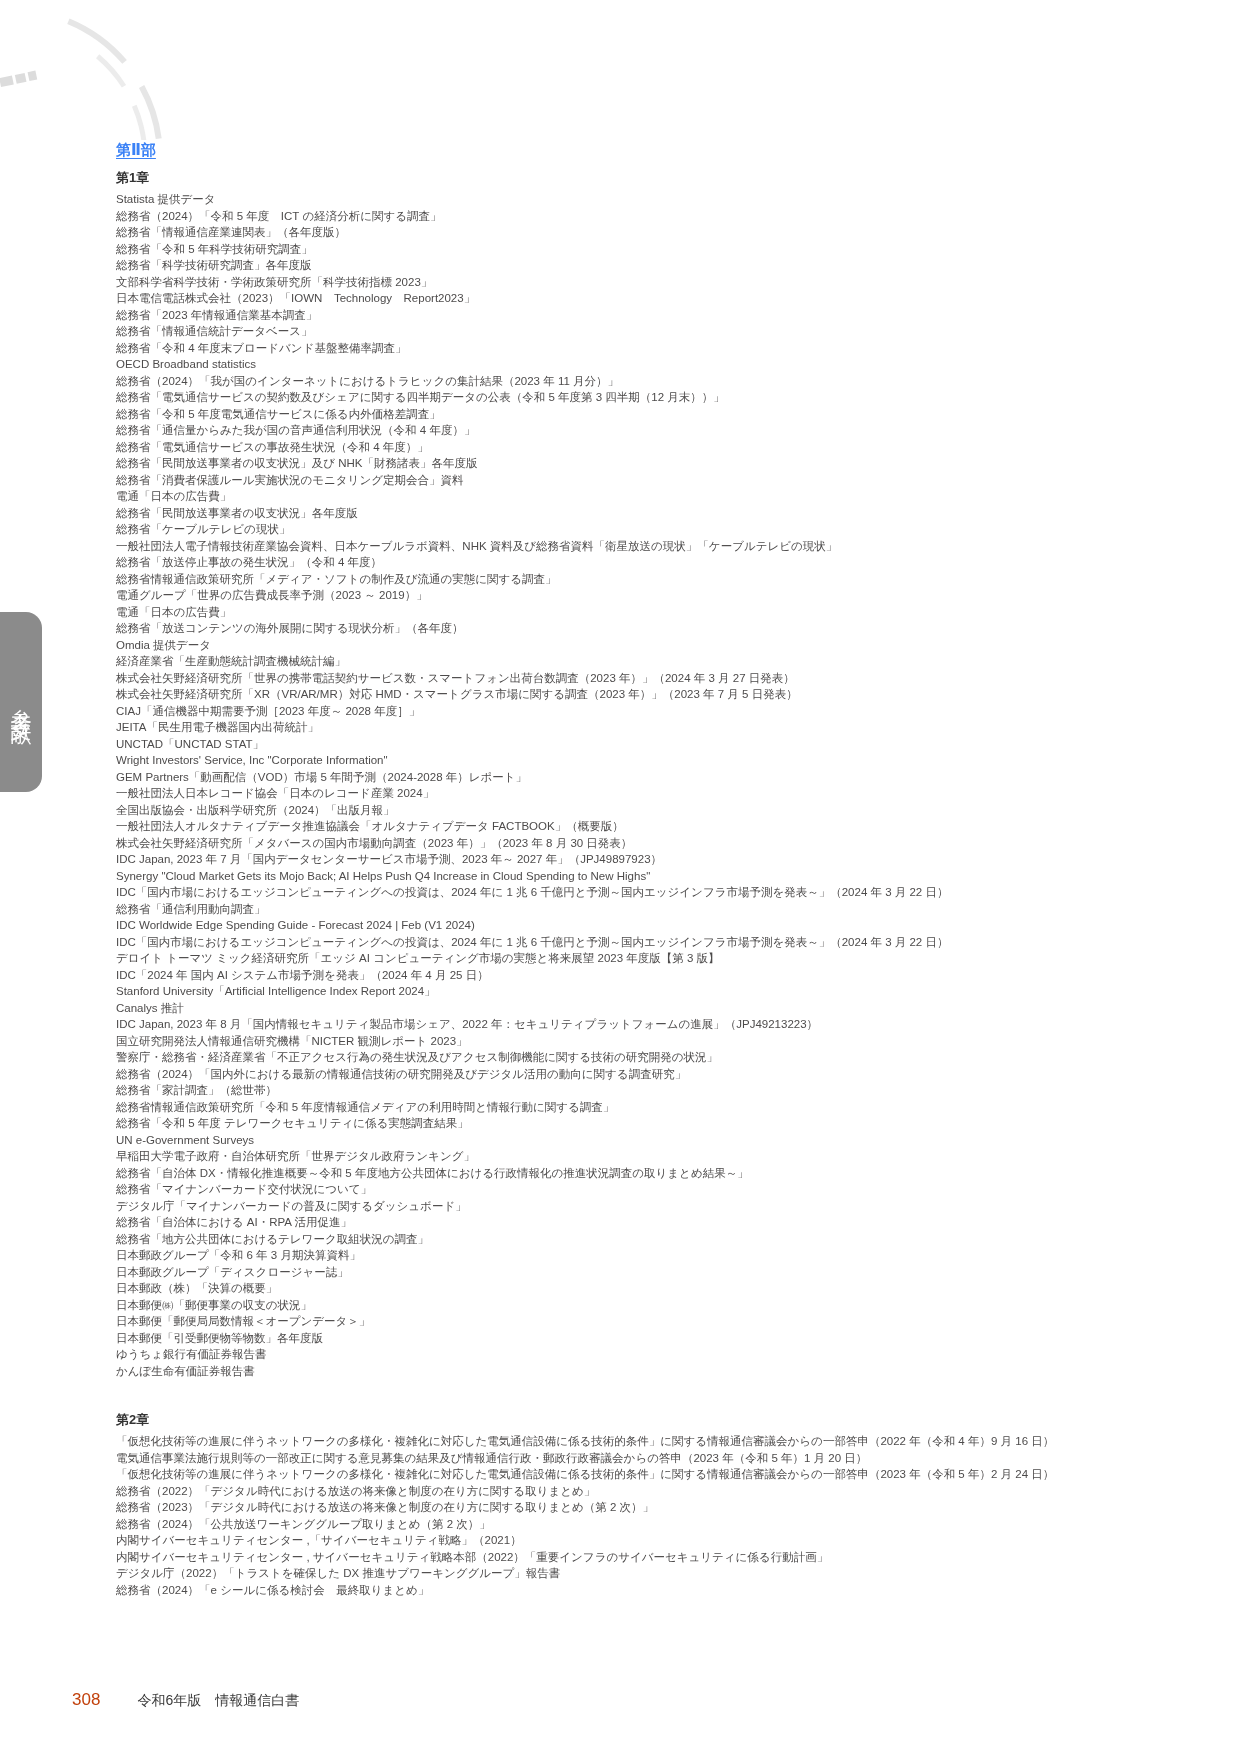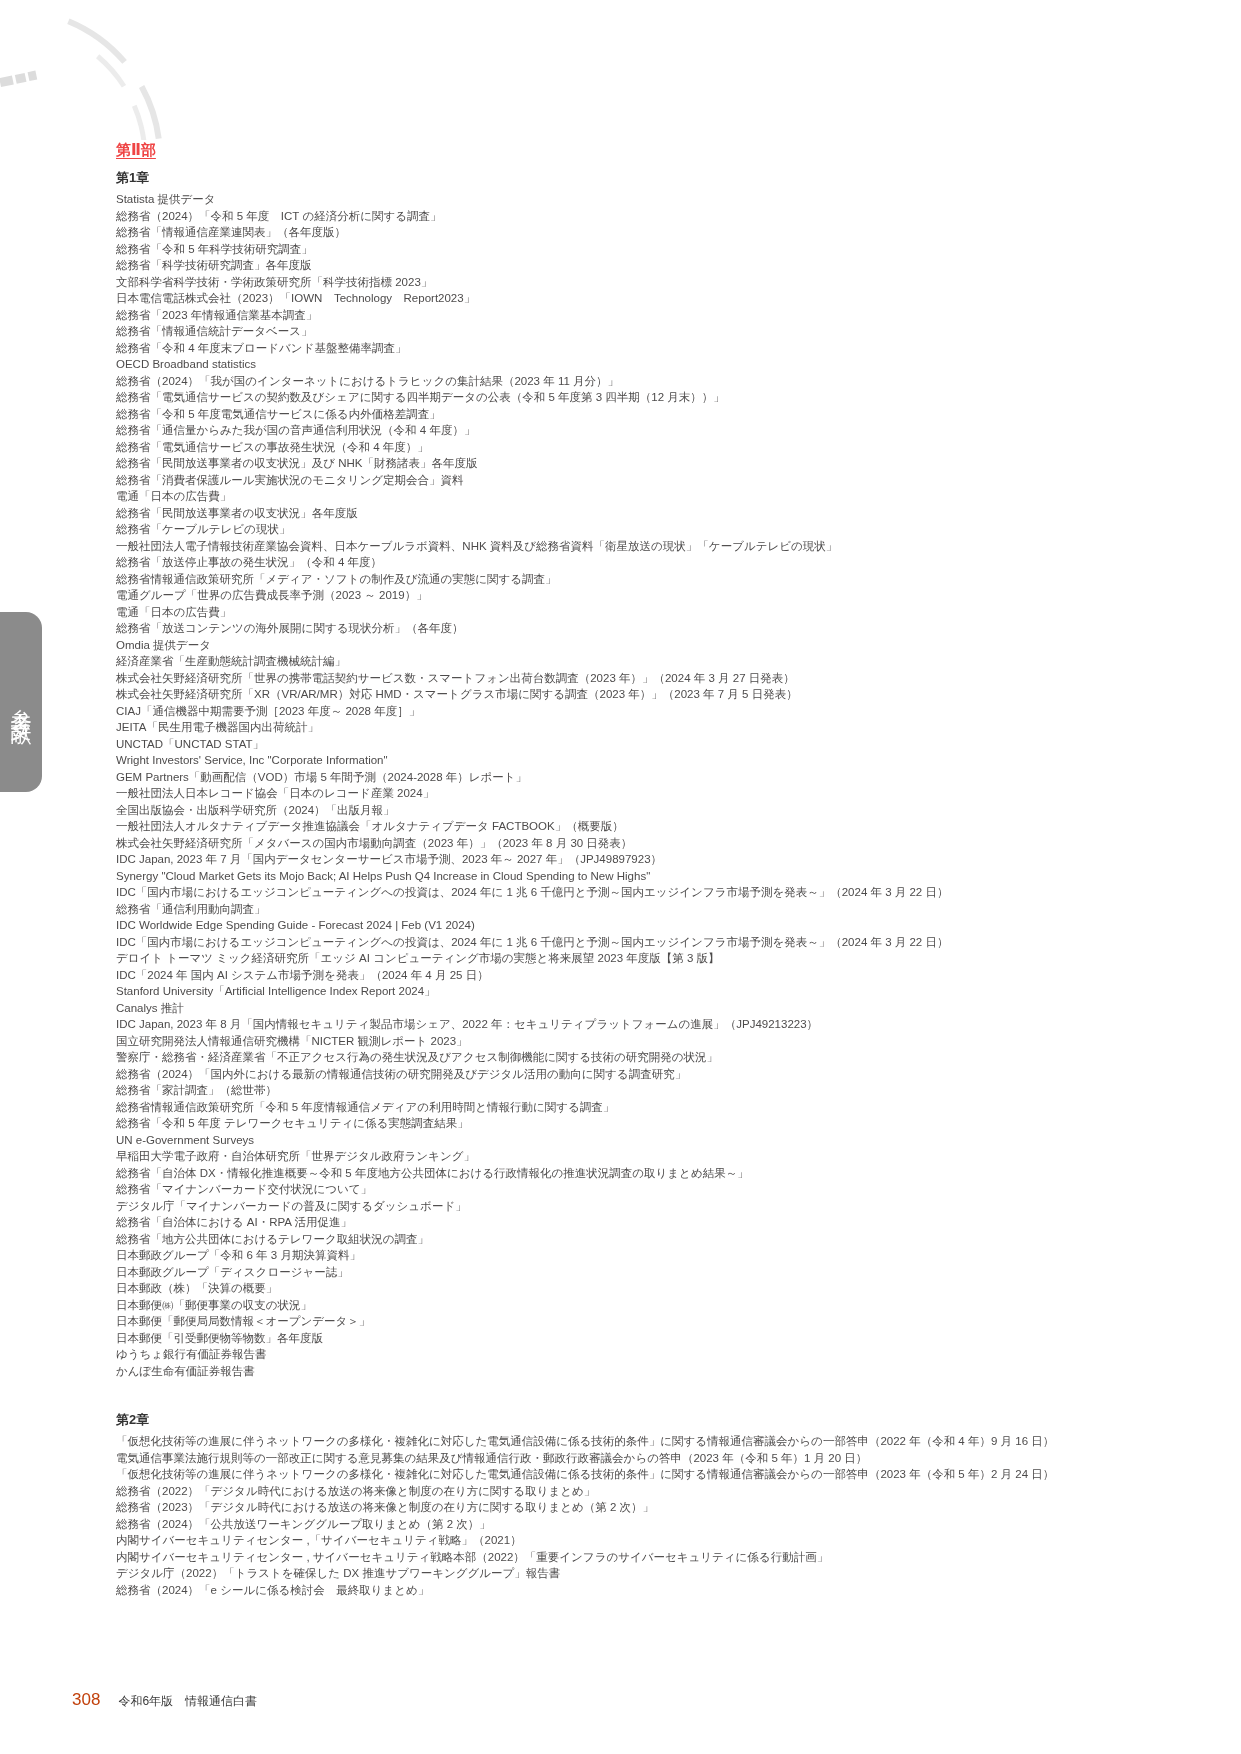--- a/index.html
+++ b/index.html
@@ -44,21 +44,21 @@
   }
   #content {
     position: absolute;
     left: 116px;
     top: 141px;
     width: 1070px;
   }
   .part-title {
     font-size: 15px;
     font-weight: bold;
-    color: #ef4444;
+    color: #3b82f6;
     text-decoration: underline;
     text-underline-offset: 3px;
     margin: 0 0 9px 0;
   }
   .section-heading {
     font-size: 13px;
     font-weight: bold;
     color: #333333;
     line-height: 18px;
     margin: 0 0 4px 0;
@@ -78,23 +78,23 @@
     top: 1690px;
     display: flex;
     align-items: baseline;
   }
   #footer .page-num {
     font-size: 17px;
     font-weight: normal;
     color: #c2410c;
   }
   #footer .edition {
-    font-size: 12px;
+    font-size: 14px;
     color: #3a3a3a;
-    margin-left: 18px;
+    margin-left: 37px;
   }
 </style>
 </head>
 <body>
 
 <div id="page">
 
   <svg id="deco-arcs" viewBox="0 0 190 140" xmlns="http://www.w3.org/2000/svg">
     <g fill="none">
       <circle cx="12" cy="158" r="148" stroke="#e6e6e6" stroke-width="6" stroke-dasharray="70 30 55 600"></circle>

